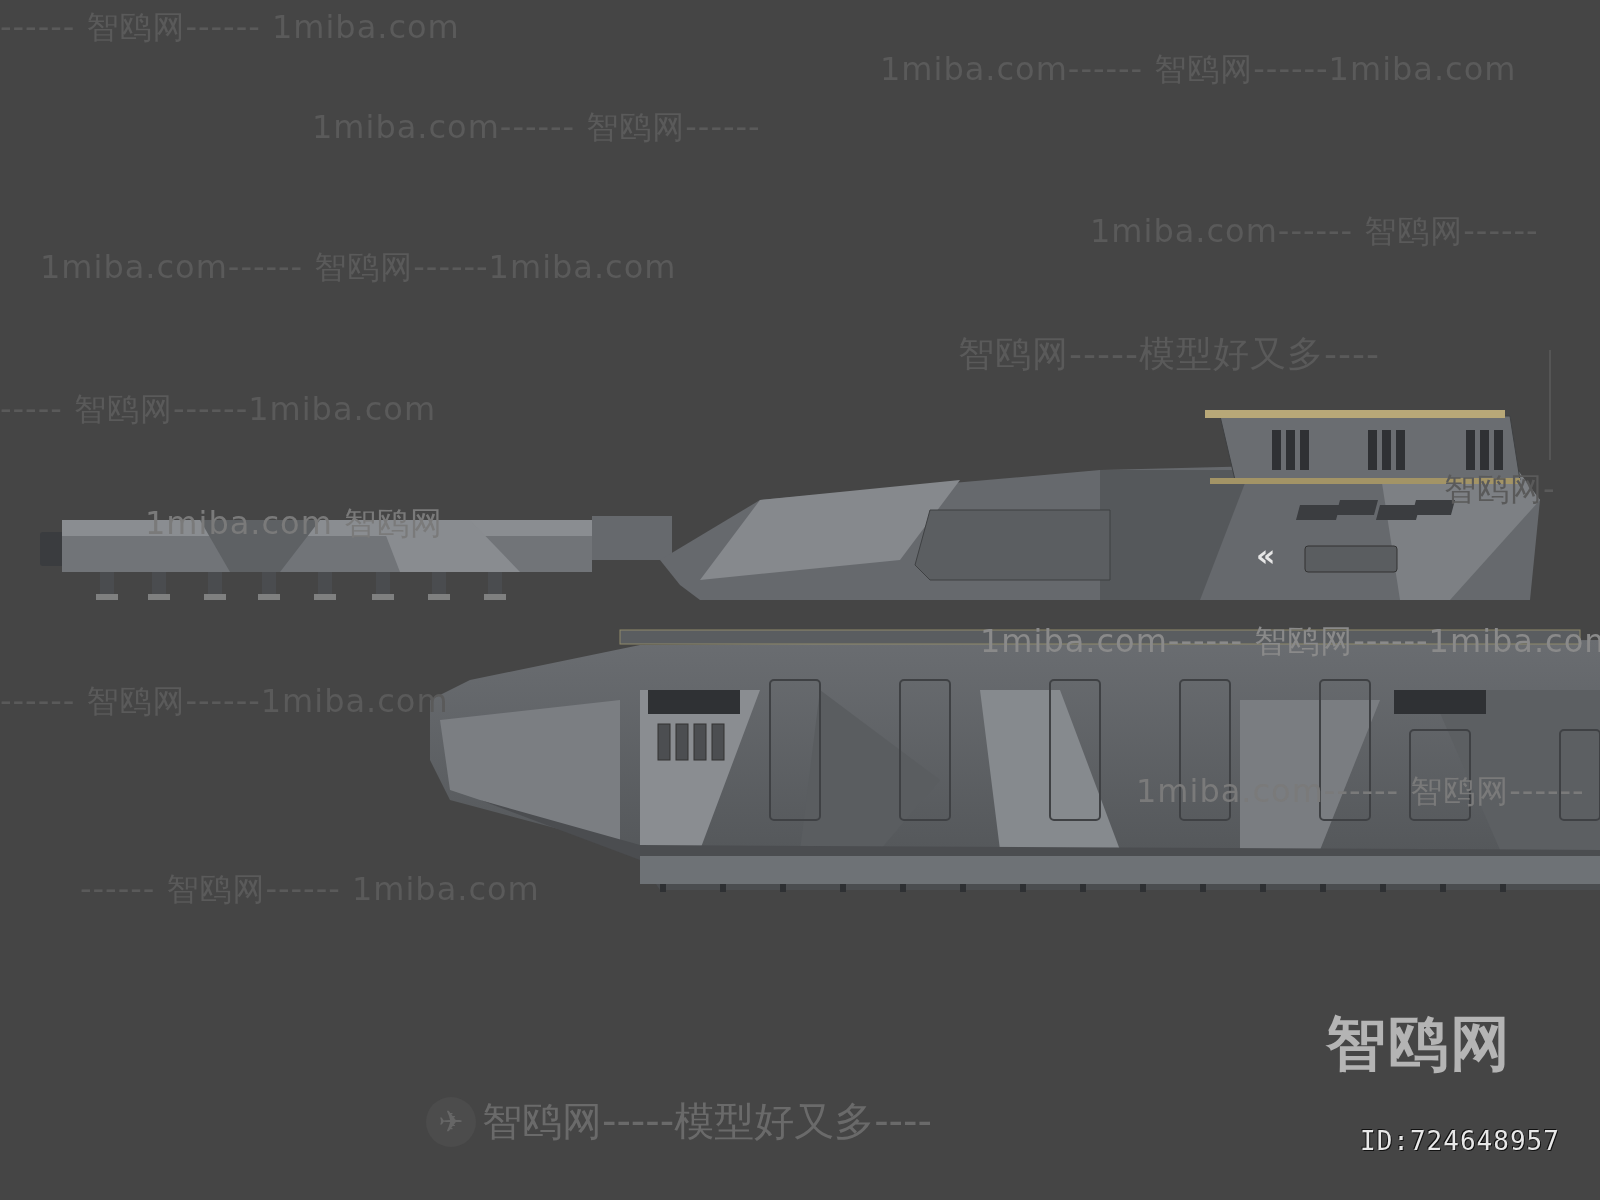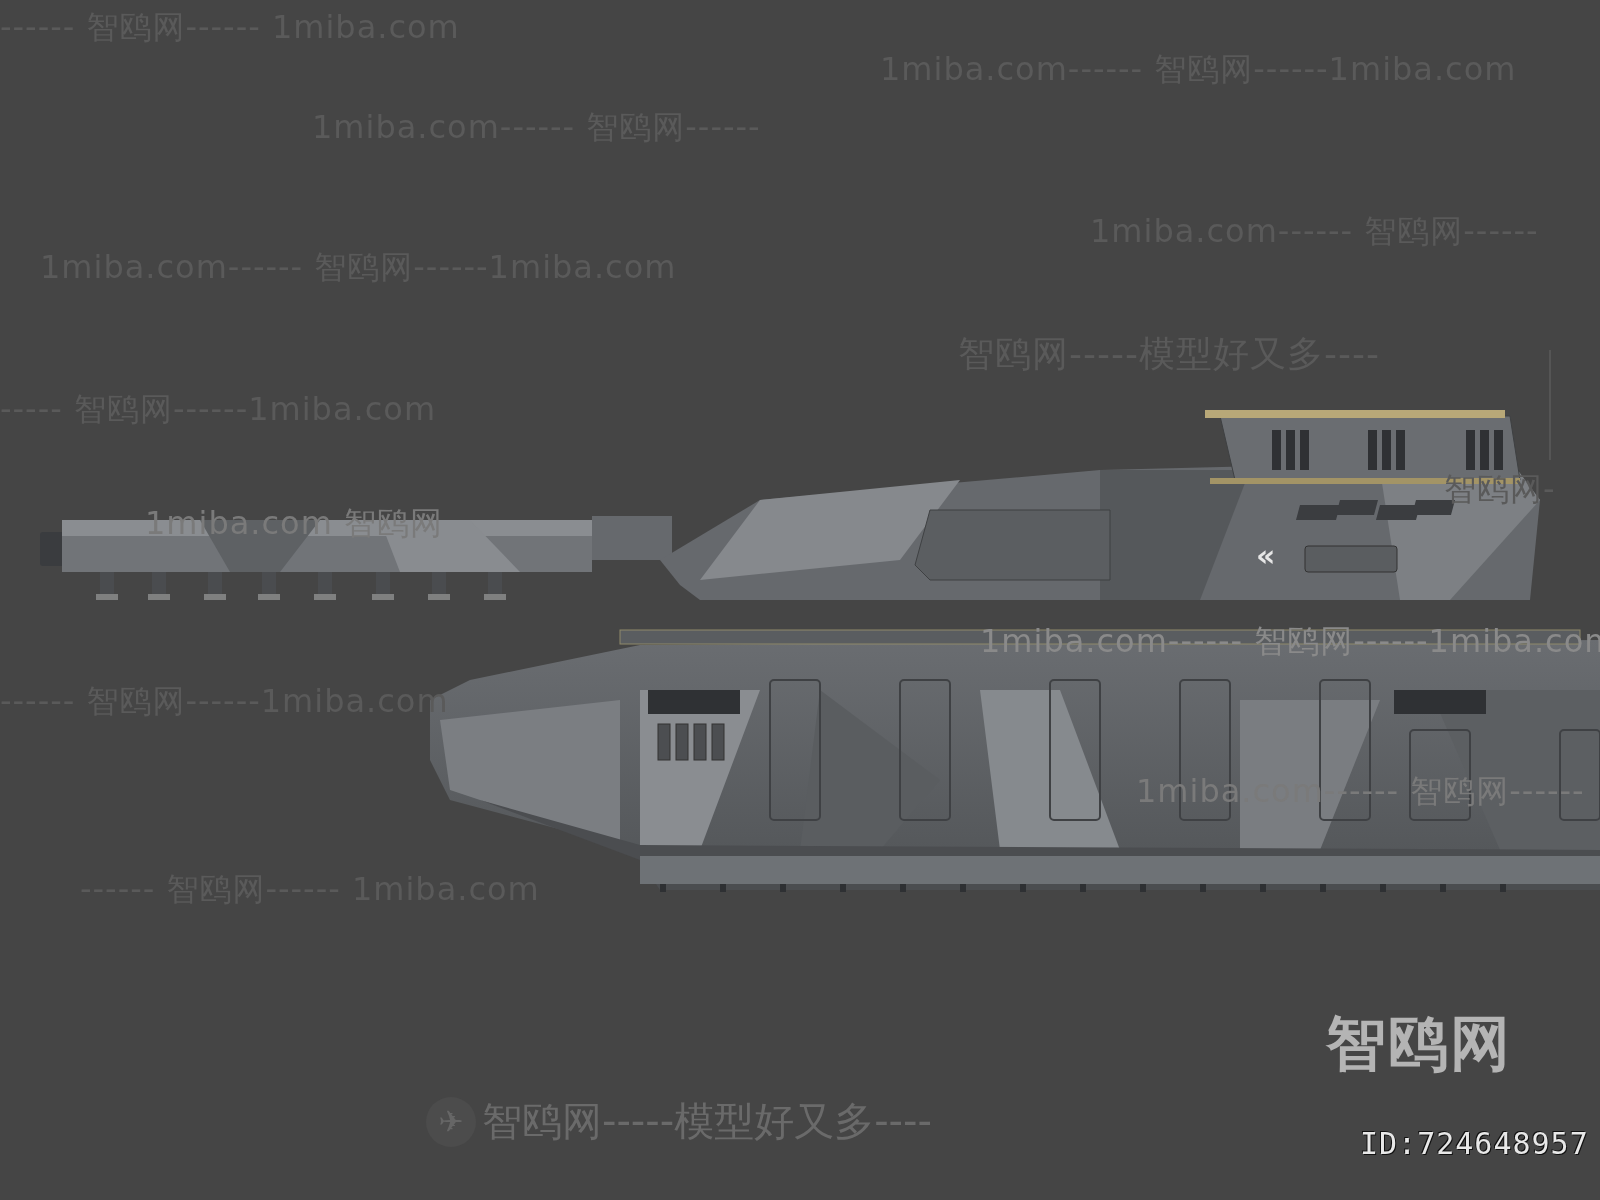--- a/index.html
+++ b/index.html
@@ -1,20 +1,20 @@
 <!DOCTYPE html>
 <html><head>
 <meta charset="utf-8">
 <style>
   html,body{margin:0;padding:0;}
   body{width:1600px;height:1200px;background:#454545;position:relative;overflow:hidden;font-family:"DejaVu Sans",sans-serif;}
   .scene{position:absolute;left:0;top:0;width:1600px;height:1200px;}
   .wm{position:absolute;color:#5a5a5a;font-size:32px;white-space:nowrap;letter-spacing:1px;}
   .brand{position:absolute;left:1326px;top:980px;color:#b4b4b4;font-size:60px;font-weight:bold;letter-spacing:2px;margin-top:24px;}
-  .id{position:absolute;left:1360px;top:1126px;color:#e8e8e8;font-size:30px;font-family:"DejaVu Sans Mono",monospace;letter-spacing:1px;text-shadow:1px 1px 0 #111,-1px -1px 0 #111;}
+  .id{position:absolute;left:1360px;top:1126px;color:#e8e8e8;font-size:26px;font-family:"DejaVu Sans Mono",monospace;letter-spacing:1px;text-shadow:1px 1px 0 #111,-1px -1px 0 #111;}
   .bottom-wm{position:absolute;left:426px;top:1094px;color:#6a6a6a;font-size:40px;white-space:nowrap;display:flex;align-items:center;}
   .bird{width:50px;height:50px;border-radius:50%;background:#4c4c4c;display:inline-flex;align-items:center;justify-content:center;margin-right:6px;color:#666;font-size:30px;}
 </style>
 </head>
 <body>
 
 <div class="scene">
   <svg width="1600" height="1200" viewBox="0 0 1600 1200">
     <defs>
       <linearGradient id="hullg" x1="0" y1="0" x2="0" y2="1">

